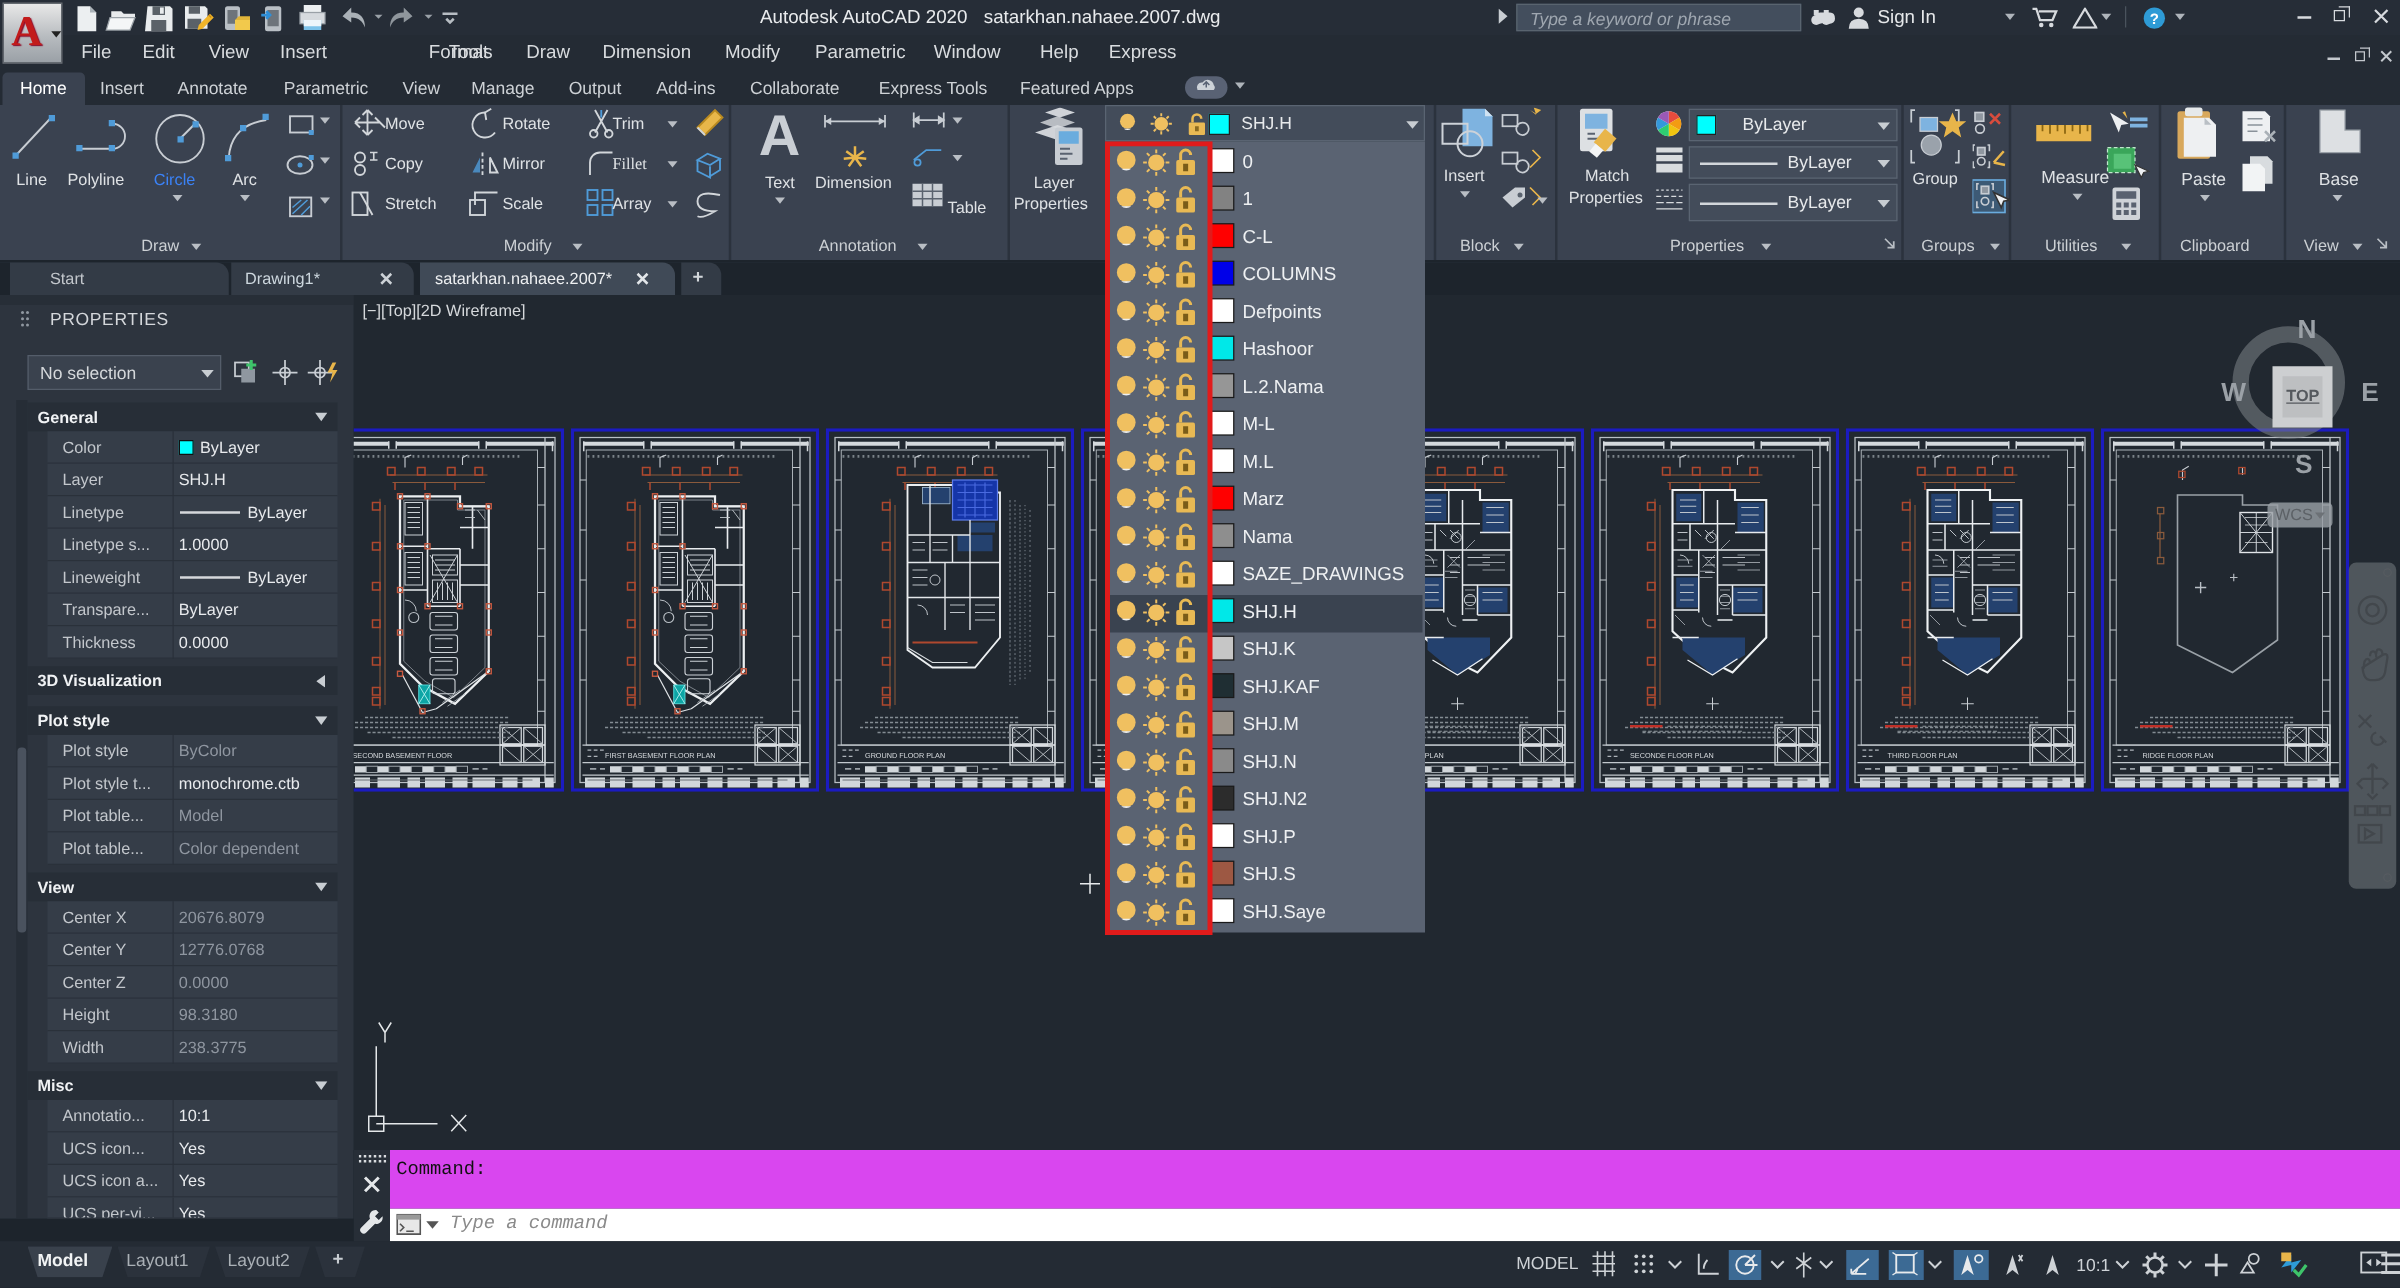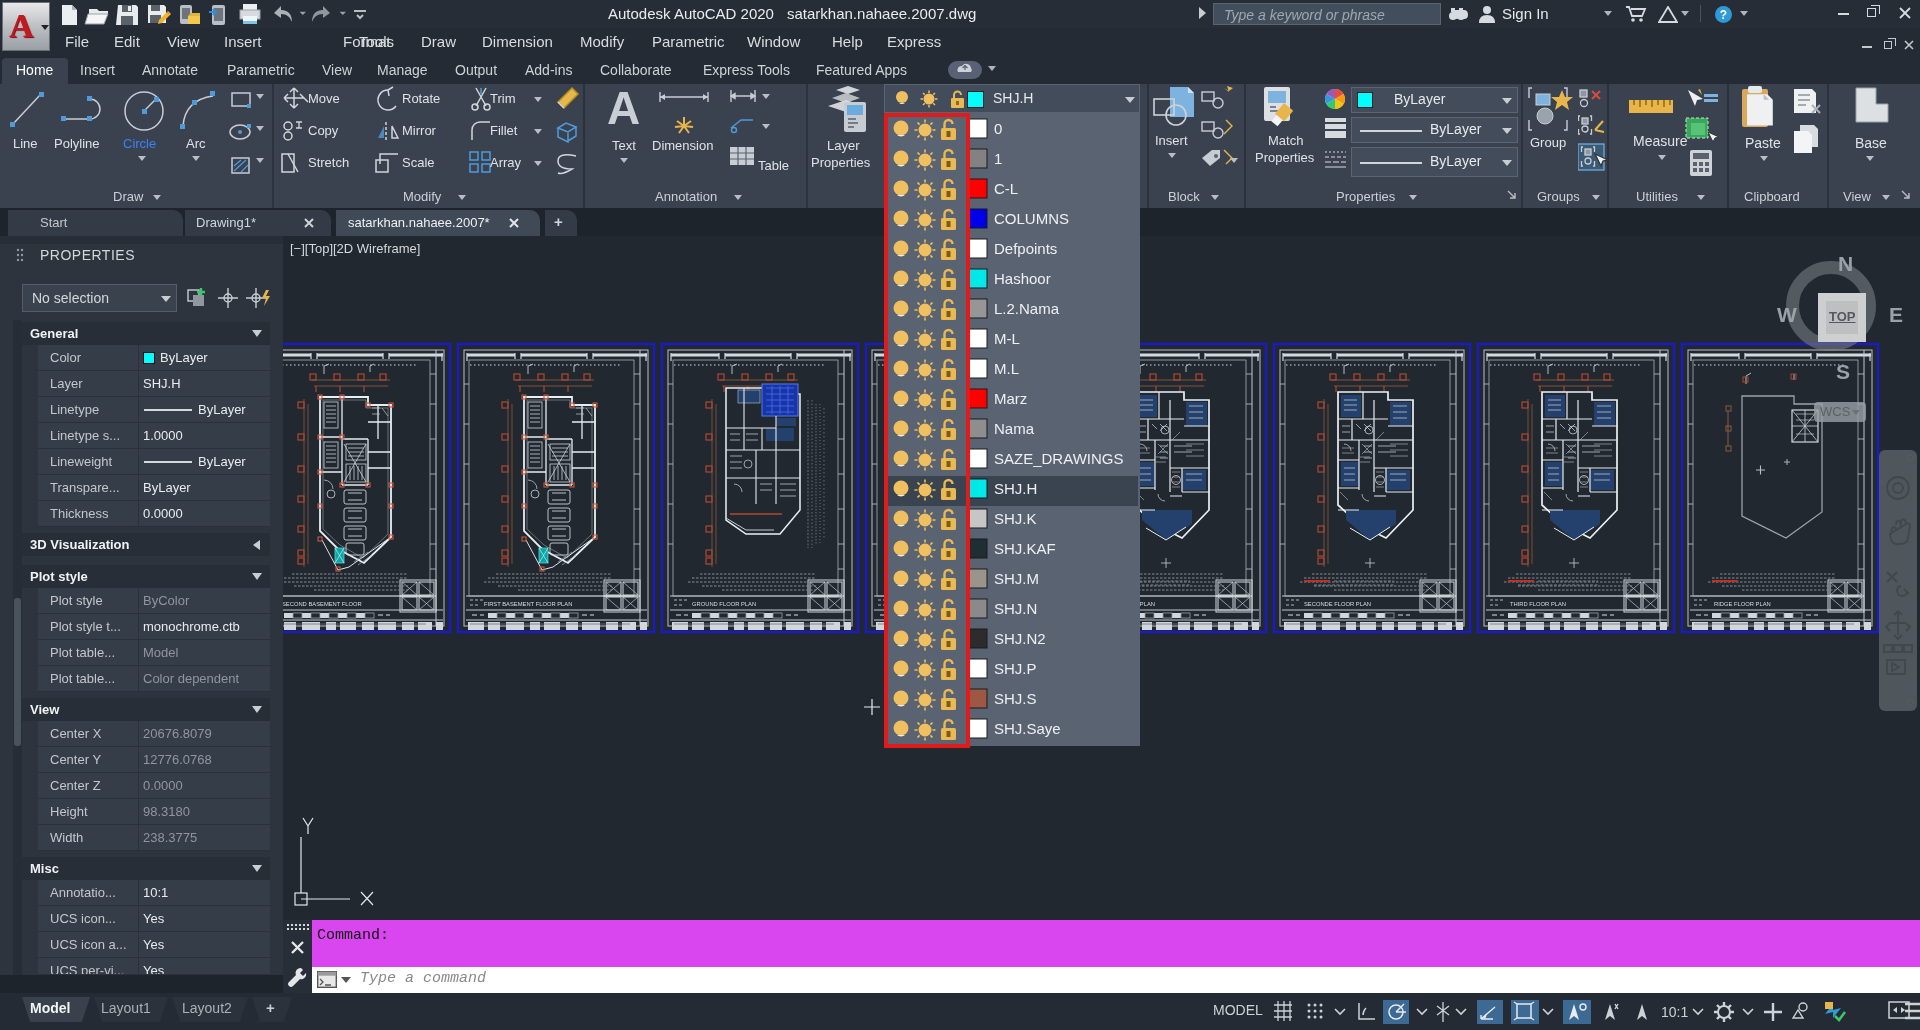--- a/index.html
+++ b/index.html
@@ -339,21 +339,21 @@
             <path d="M20 4 q-18 -4 -18 5 q0 8 14 8 q-10 6 -14 4"></path>
           </g>
       </g>
     </svg>
     <div class="t" style="left:308px; top:91px;  font-size:13px; color:#dfe2e5;">Move</div>
     <div class="t" style="left:402px; top:91px;  font-size:13px; color:#dfe2e5;">Rotate</div>
     <div class="t" style="left:490px; top:91px;  font-size:13px; color:#dfe2e5;">Trim</div>
     <div class="abs" style="left:534px; top:97px; width:0; height:0; border-left:4px solid transparent; border-right:4px solid transparent; border-top:5px solid #b9bec4;"></div>
     <div class="t" style="left:308px; top:123px; font-size:13px; color:#dfe2e5;">Copy</div>
     <div class="t" style="left:402px; top:123px; font-size:13px; color:#dfe2e5;">Mirror</div>
-    <div class="t" style="left:490px; top:123px; font-size:13px; color:#dfe2e5;">Fillet</div>
+    <div class="t" style="left:490px; top:123px; font-size:13px; color:#dfe2e5;font-family:Liberation Serif, serif;">Fillet</div>
     <div class="abs" style="left:534px; top:129px; width:0; height:0; border-left:4px solid transparent; border-right:4px solid transparent; border-top:5px solid #b9bec4;"></div>
     <div class="t" style="left:308px; top:155px; font-size:13px; color:#dfe2e5;">Stretch</div>
     <div class="t" style="left:402px; top:155px; font-size:13px; color:#dfe2e5;">Scale</div>
     <div class="t" style="left:490px; top:155px; font-size:13px; color:#dfe2e5;">Array</div>
     <div class="abs" style="left:534px; top:161px; width:0; height:0; border-left:4px solid transparent; border-right:4px solid transparent; border-top:5px solid #b9bec4;"></div>
 
     <div class="t" style="left:607px; top:84px; font-size:46px; color:#c9ced4; font-weight:bold; line-height:48px;">A</div>
     <div class="t" style="left:612px; top:138px; font-size:13px; color:#dfe2e5;">Text</div>
     <div class="abs" style="left:620px; top:158px; width:0; height:0; border-left:4px solid transparent; border-right:4px solid transparent; border-top:5px solid #b9bec4;"></div>
     <svg class="abs" style="left:658px; top:88px;" width="52" height="48" viewBox="0 0 52 48">

